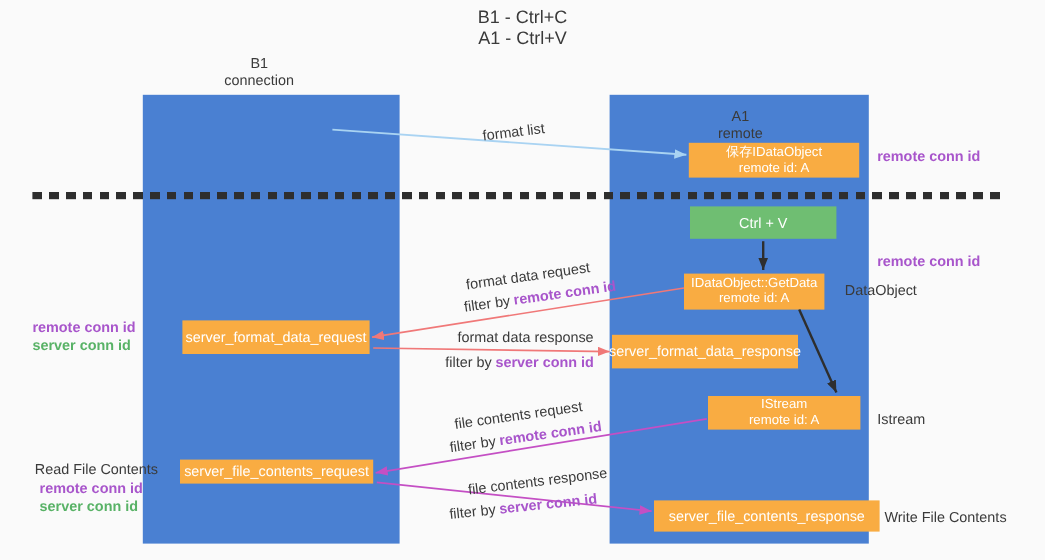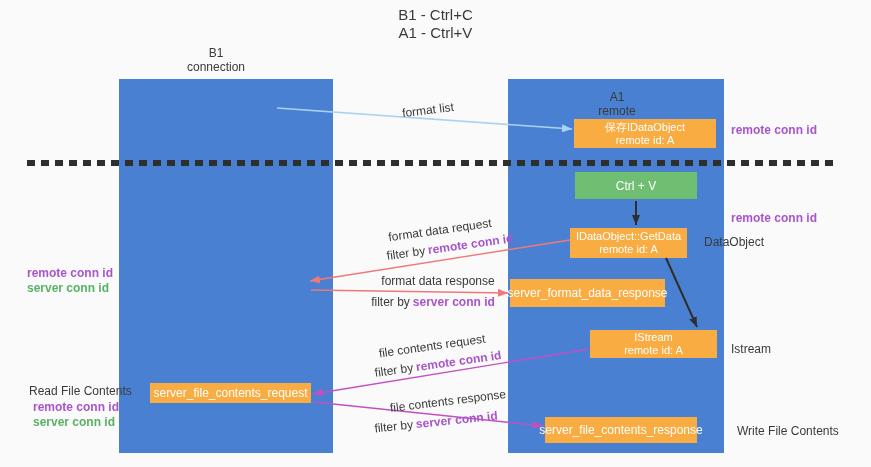--- a/index.html
+++ b/index.html
@@ -50,21 +50,21 @@
   .node.two-line { font-size: 11px; line-height: 13px; }
 
   #node-ctrl-c        { left: 158px; top:  96px; width: 117px; height: 28px; }
   #node-save-ido      { left: 574px; top: 119px; width: 142px; height: 29px; }
   #node-ctrl-v        { left: 575px; top: 172px; width: 122px; height: 27px; }
   #node-getdata       { left: 570px; top: 228px; width: 117px; height: 30px; }
   #node-fmt-req       { left: 152px; top: 267px; width: 156px; height: 28px; }
   #node-fmt-resp      { left: 510px; top: 279px; width: 155px; height: 28px; }
   #node-istream       { left: 590px; top: 330px; width: 127px; height: 28px; }
   #node-file-req      { left: 150px; top: 383px; width: 161px; height: 20px; }
-  #node-file-resp     { left: 545px; top: 417px; width: 152px; height: 26px; }
+  #node-file-resp     { left: 545px; top: 417px; width: 188px; height: 26px; }
 
   #arrow-layer {
     position: absolute; left: 0; top: 0; width: 871px; height: 467px;
     z-index: 5; pointer-events: none;
   }
 
   .edge-label {
     position: absolute; z-index: 6; white-space: nowrap;
     font-size: 12px; color: var(--text-dark, #3a3a3a);
   }
@@ -129,20 +129,23 @@
     <div>保存IDataObject</div>
     <div>remote id: A</div>
   </div>
   <div id="node-ctrl-v" class="node green">
     <div>Ctrl + V</div>
   </div>
   <div id="node-getdata" class="node orange two-line">
     <div>IDataObject::GetData</div>
     <div>remote id: A</div>
   </div>
+  <div id="node-fmt-req" class="node orange">
+    <div>server_format_data_request</div>
+  </div>
   <div id="node-fmt-resp" class="node orange">
     <div>server_format_data_response</div>
   </div>
   <div id="node-istream" class="node orange two-line">
     <div>IStream</div>
     <div>remote id: A</div>
   </div>
   <div id="node-file-req" class="node orange">
     <div>server_file_contents_request</div>
   </div>

